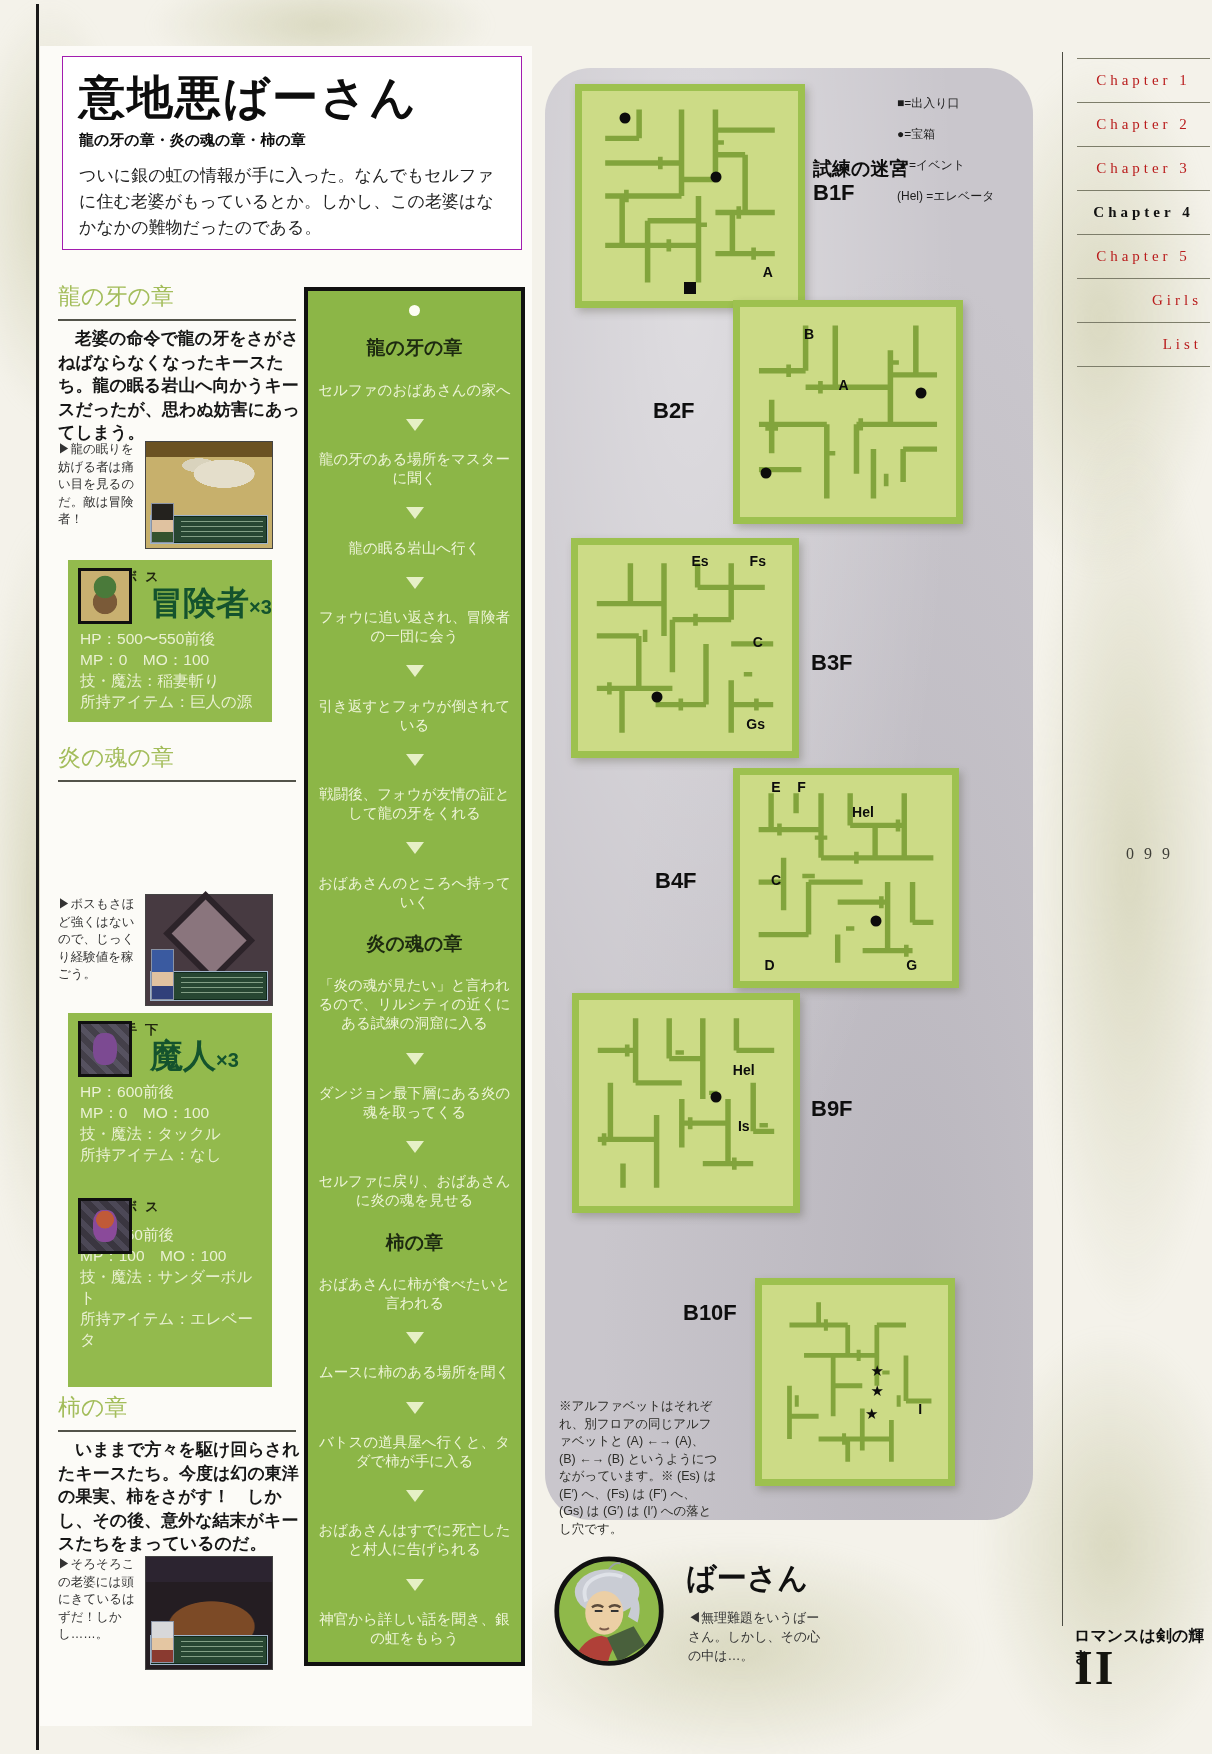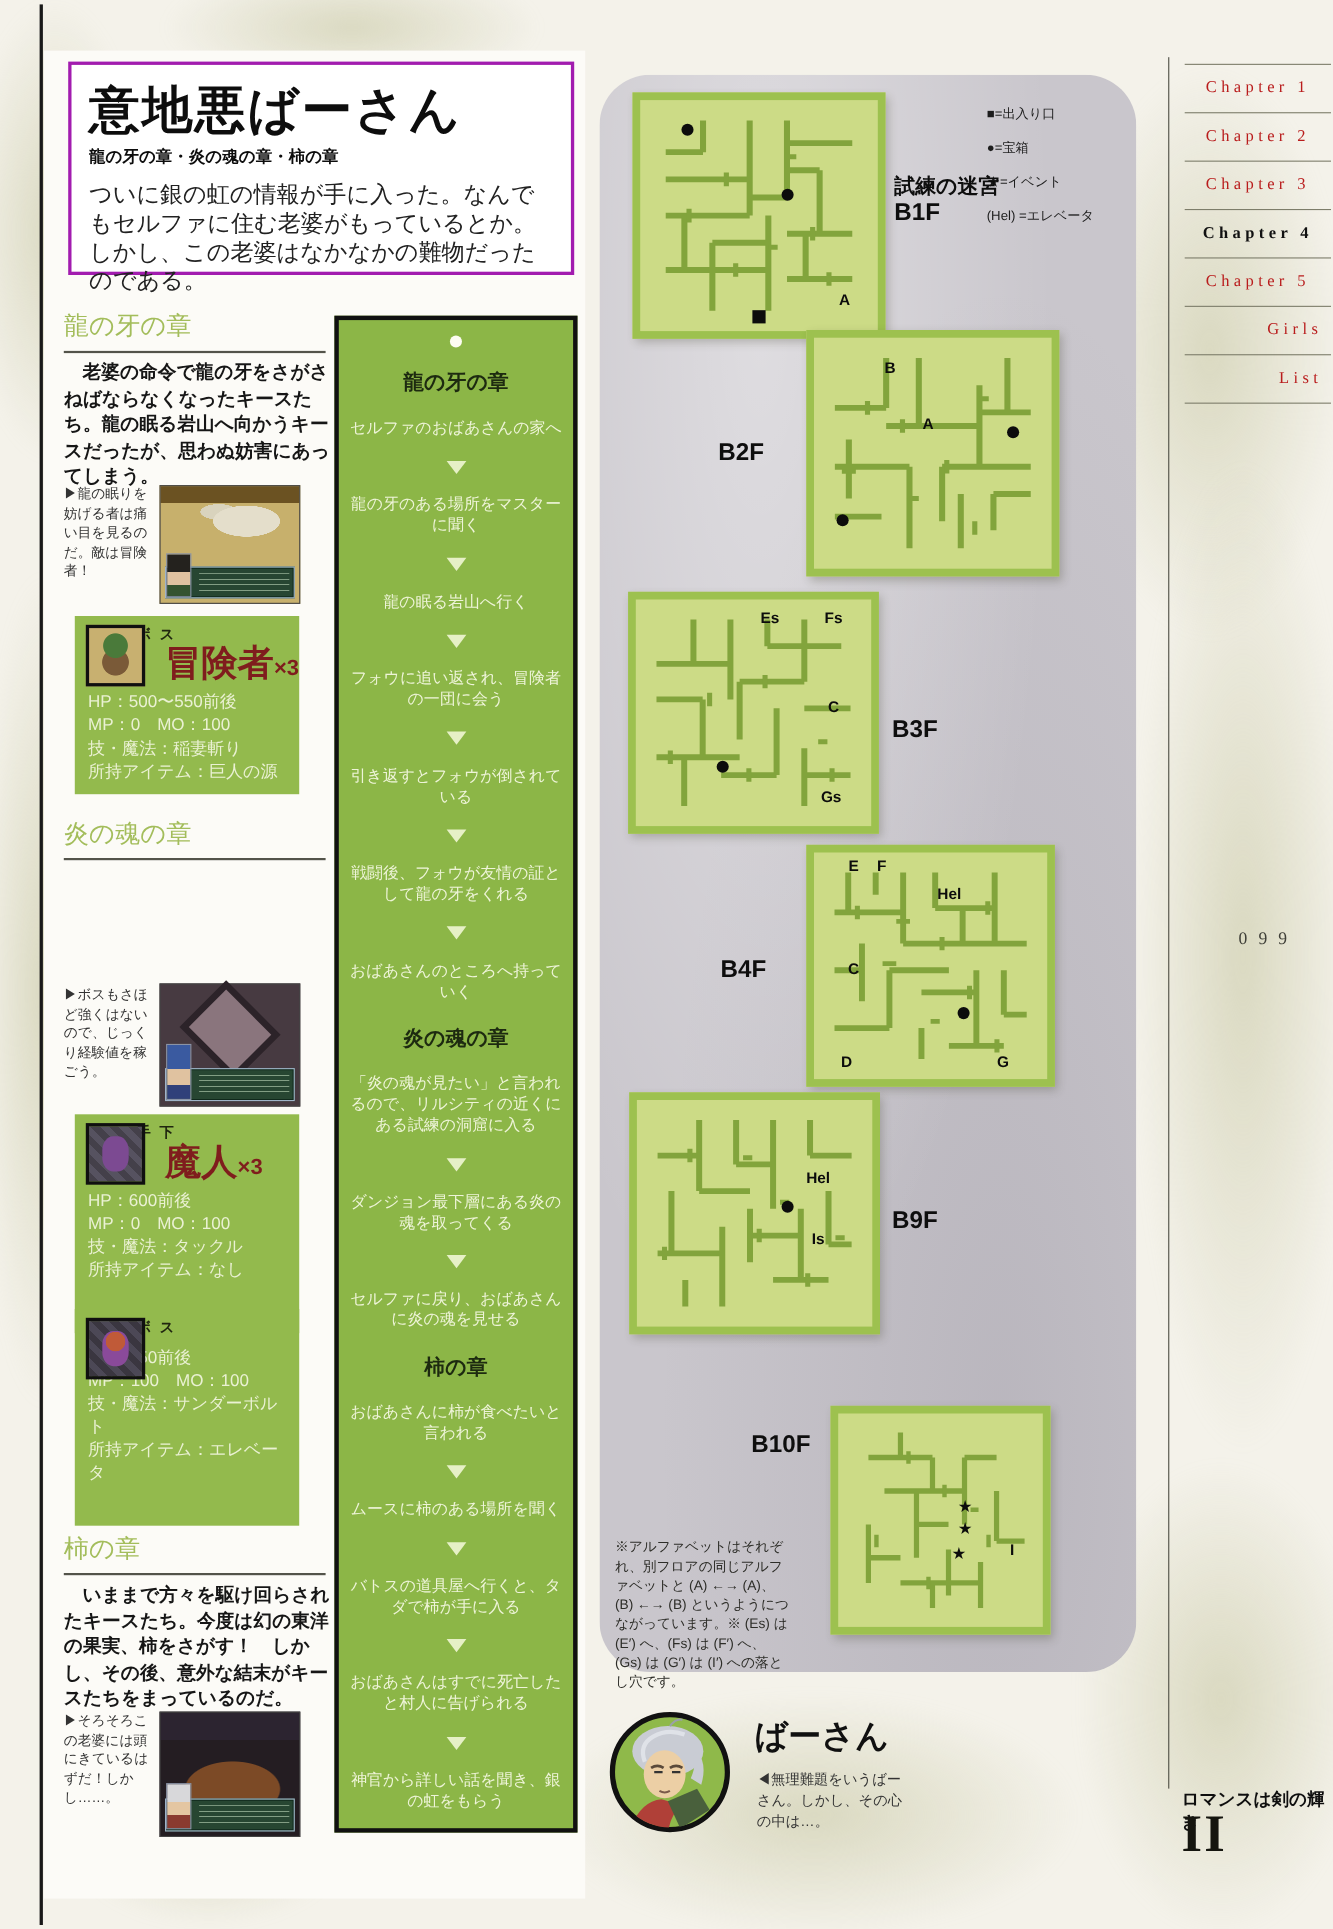--- a/index.html
+++ b/index.html
@@ -5,24 +5,24 @@
   html,body{margin:0;padding:0;}
   .page{position:relative;width:1212px;height:1754px;background:#f4f2ea;overflow:hidden;
         font-family:"Liberation Sans",sans-serif;color:#1a1a1a;}
   .splotch{position:absolute;border-radius:50%;filter:blur(7px);z-index:0;
         background:radial-gradient(closest-side,rgba(196,196,158,.55),rgba(196,196,158,0));}
   .white-col{position:absolute;left:40px;top:46px;width:492px;height:1680px;background:#fcfbf7;z-index:0;}
   .left-rule{position:absolute;left:36px;top:4px;width:3px;height:1746px;background:#191919;z-index:2;}
   .abs{position:absolute;z-index:2;}
 
   
-  .title-box{left:62px;top:56px;width:460px;height:194px;background:#fff;border:3px solid #a21caf;box-sizing:border-box;padding:10px 16px;}
+  .title-box{left:62px;top:56px;width:460px;height:194px;background:#fff;border:1px solid #a21caf;box-sizing:border-box;padding:10px 16px;}
   .title-box h1{margin:0;font-size:46px;font-weight:900;letter-spacing:2px;color:#0d0d0d;}
   .title-box h2{margin:2px 0 0;font-size:15px;font-weight:800;color:#0d0d0d;}
-  .title-box p{margin:13px 0 0;font-size:21px;line-height:26px;color:#222;}
+  .title-box p{margin:13px 0 0;font-size:17px;line-height:26px;color:#222;}
 
   
   .sec-h{left:58px;width:238px;font-size:23px;color:#a3bd5b;border-bottom:2px solid #53534a;padding-bottom:7px;}
   .body-p{left:58px;width:242px;font-size:17px;font-weight:700;line-height:23.5px;color:#161616;text-indent:1em;margin:0;}
   .cap{left:58px;width:86px;font-size:12.5px;line-height:17.5px;color:#333;}
 
   
   .shot{left:145px;width:128px;border:1px solid #444;box-sizing:border-box;}
   .shot1{background:#c7b06c;background-image:
      radial-gradient(ellipse 40% 22% at 62% 30%,#e4decb 0 60%,transparent 61%),
@@ -44,21 +44,21 @@
   
   .enemy{left:68px;width:204px;background:#93ba4d;box-sizing:border-box;padding:8px 10px 8px 12px;}
   .eicon{position:absolute;left:10px;top:8px;width:54px;height:56px;border:3px solid #101010;box-sizing:border-box;}
   .ic1{background:#c8b070;background-image:radial-gradient(circle at 50% 32%,#4a7a3a 0 26%,transparent 28%),
        radial-gradient(circle at 50% 62%,#7a5a38 0 30%,transparent 32%);}
   .ic2{background:repeating-linear-gradient(45deg,#44404a 0 6px,#565260 6px 12px);}
   .ic2::after,.ic3::after{content:"";position:absolute;inset:18% 24%;border-radius:40%;background:#7c4a92;}
   .ic3{background:repeating-linear-gradient(45deg,#3a3640 0 6px,#4c4856 6px 12px);}
   .ic3::after{background:radial-gradient(circle at 50% 30%,#c05a38 0 34%,#8a4a9a 36%);}
   .erole{margin-left:44px;font-size:13px;font-weight:700;letter-spacing:8px;color:#20260f;}
-  .ename{margin-left:70px;width:128px;font-size:33px;font-weight:800;line-height:1.04;color:#7f1d1d;}
+  .ename{margin-left:70px;width:128px;font-size:33px;font-weight:800;line-height:1.04;color:#14532d;}
   .ename .cnt{font-size:20px;font-weight:800;}
   .ename2{font-size:29px;}
   .estats{clear:both;margin-top:8px;font-size:15.5px;line-height:21px;color:#eaf1d3;}
 
   
   .qg{left:304px;top:287px;width:221px;height:1379px;background:#8cb647;border:4px solid #111;box-sizing:border-box;
       display:flex;flex-direction:column;justify-content:space-between;align-items:center;text-align:center;
       padding:14px 10px;}
   .qg-title{font-family:"Liberation Serif",serif;font-size:28px;line-height:33px;color:#fff;letter-spacing:11px;text-indent:11px;}
   .qg-rule{width:128px;height:2px;background:#fff;margin-top:7px;}

